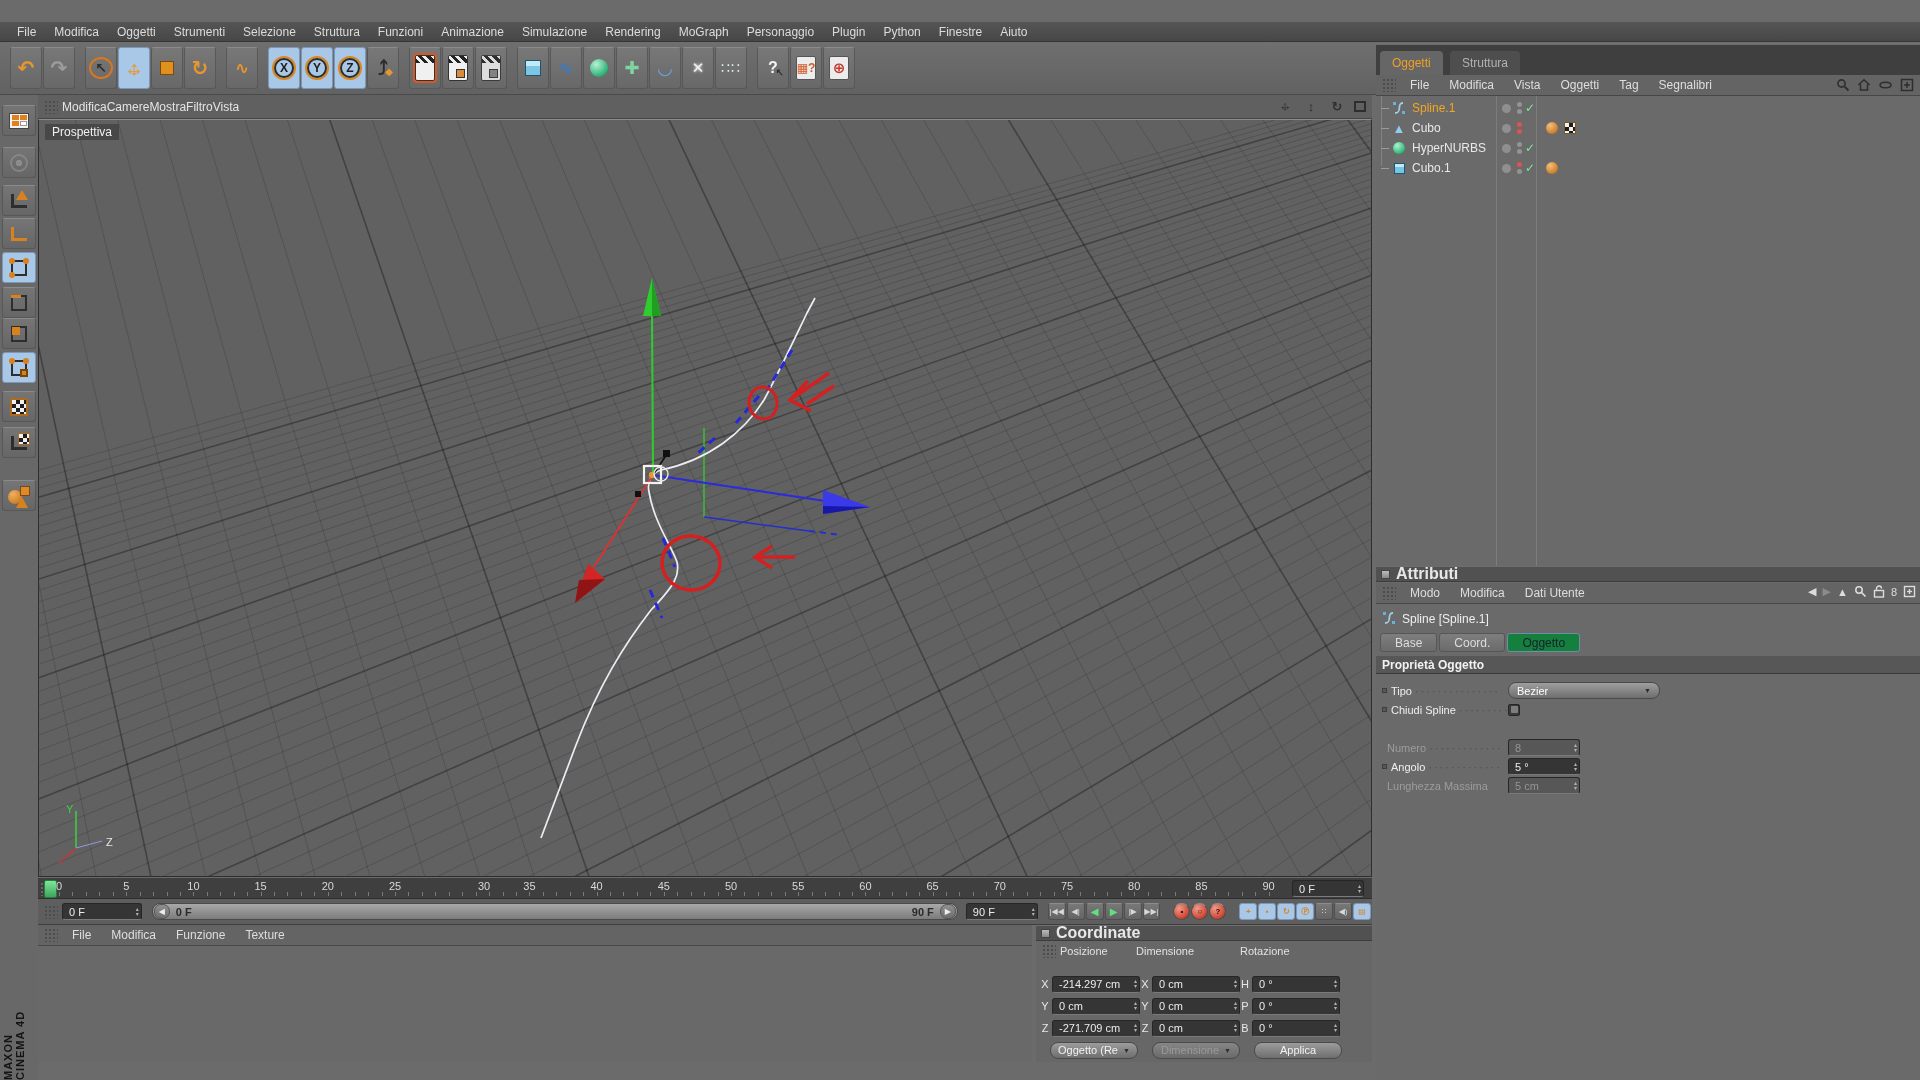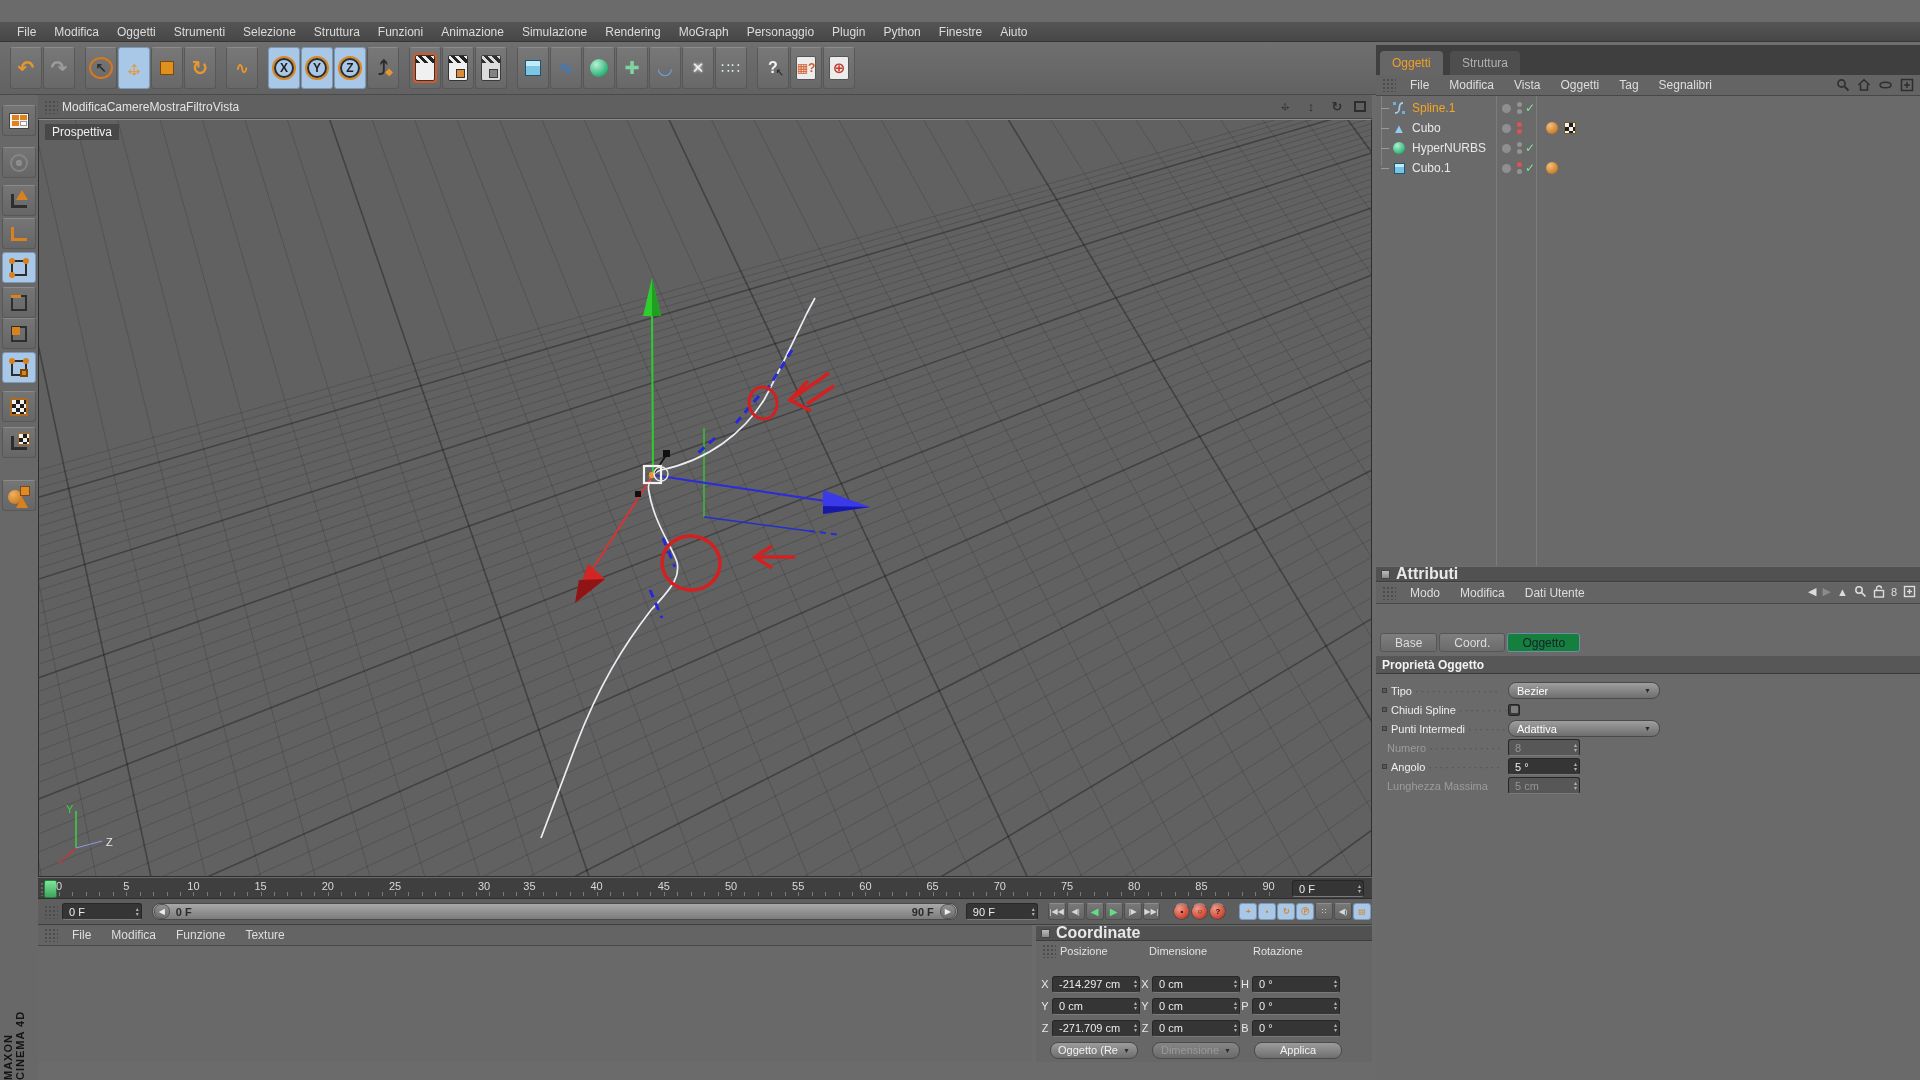--- a/index.html
+++ b/index.html
@@ -736,21 +736,21 @@
     </div>
   </div>
 
   <div class="coords">
     <div class="panel-header">
       <span class="sq"></span>
       <span>Coordinate</span>
     </div>
     <div class="hdr-row">
       <span class="grip"></span>
-      <b style="width:89px">Posizione</b>
+      <b style="width:76px">Posizione</b>
       <b style="width:104px">Dimensione</b>
       <b>Rotazione</b>
     </div>
 
     <div class="crow" style="left:4px;top:50px">
       <span class="axl">X</span>
       <div class="field cfield">
           <span class="val">-214.297 cm</span>
           <span class="spin">
             <i>▴</i>
@@ -966,20 +966,29 @@
             <path d="M3.5,5.5 V3.5 A2.5,2.5 0 0 1 8.5,3.5" fill="none" stroke="#dcdcdc" stroke-width="1.4"></path>
           </svg>
         <span style="font-size:11px">8</span>
         <svg class="msvg" width="13" height="13">
             <rect x="1.5" y="1.5" width="10" height="10" fill="none" stroke="#dcdcdc" stroke-width="1.4"></rect>
             <line x1="6.5" y1="4" x2="6.5" y2="9" stroke="#dcdcdc" stroke-width="1.4"></line>
             <line x1="4" y1="6.5" x2="9" y2="6.5" stroke="#dcdcdc" stroke-width="1.4"></line>
           </svg>
       </span>
     </div>
+    <div class="am-object">
+      <span style="margin-left:6px">
+        <svg width="14" height="14">
+            <path d="M11,2 C4,2 11,12 3,12" fill="none" stroke="#9ecfe8" stroke-width="1.8"></path>
+            <rect x="1" y="1" width="3" height="3" fill="#6ab0d8"></rect>
+            <rect x="10" y="10" width="3" height="3" fill="#6ab0d8"></rect>
+          </svg></span>
+      <span class="txt">Spline [Spline.1]</span>
+    </div>
     <div class="am-tabs">
       <span class="am-tab">Base</span>
       <span class="am-tab">Coord.</span>
       <span class="am-tab active">Oggetto</span>
     </div>
     <div class="am-section">Proprietà Oggetto</div>
 
     <div class="arow" style="top:636px">
       <span class="bullet"></span>
       <span class="albl">Tipo</span>
@@ -990,29 +999,20 @@
         </div>
     </div>
     <div class="arow" style="top:655px">
       <span class="bullet"></span>
       <span class="albl">Chiudi Spline</span>
       <span class="leader">·········</span>
       <div class="ctrl checkbox">
           <i></i>
         </div>
     </div>
-    <div class="arow" style="top:674px">
-      <span class="bullet"></span>
-      <span class="albl">Punti Intermedi</span>
-      <span class="leader">·······</span>
-      <div class="ctrl dropdown">
-          <span>Adattiva</span>
-          <span class="dd">▼</span>
-        </div>
-    </div>
     <div class="arow" style="top:693px">
       <span class="nobullet"></span>
       <span class="albl disabled">Numero</span>
       <span class="leader">·············</span>
       <div class="ctrl field numfield disabled">
           <span class="val">8</span>
           <span class="spin">
             <i>▴</i>
             <i>▾</i>
           </span>

